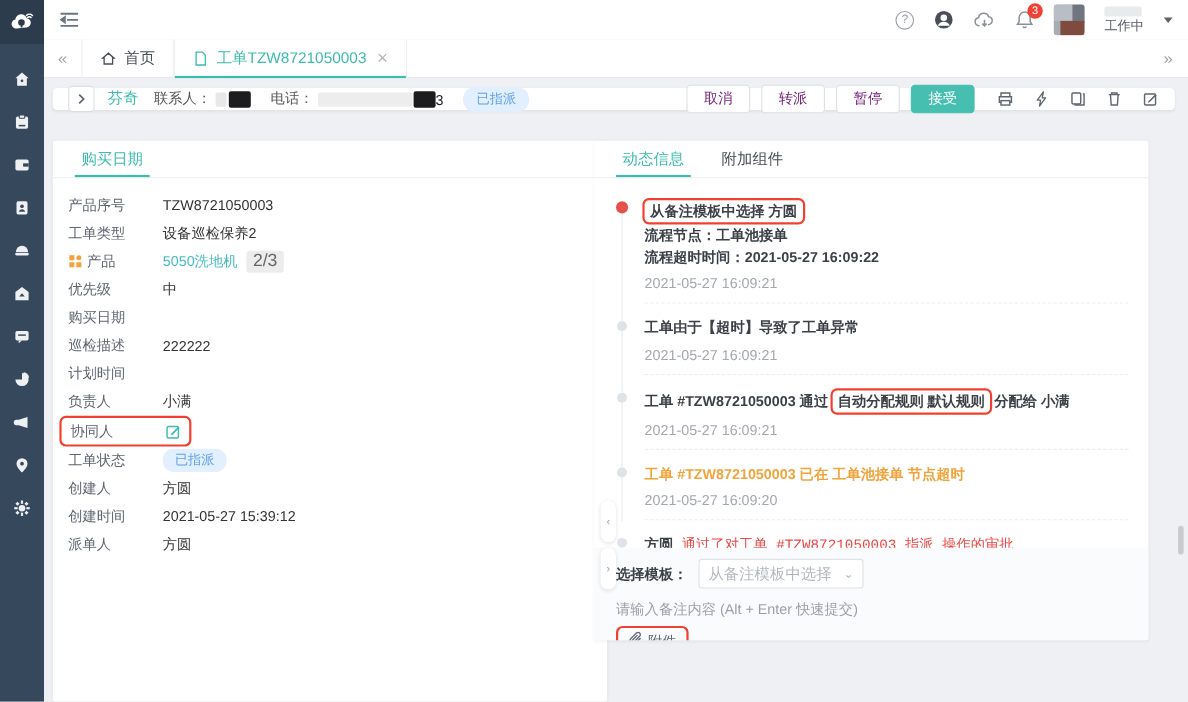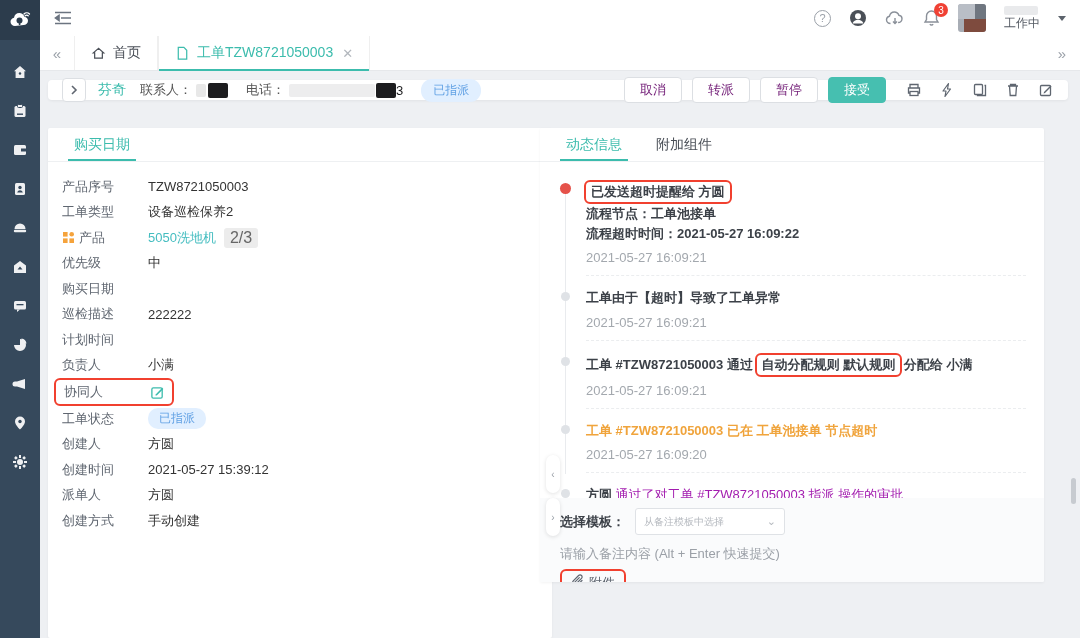--- a/index.html
+++ b/index.html
@@ -74,31 +74,31 @@
   .annot-row { display:inline-flex; align-items:center; padding:2px 6px; margin-left:-8px; padding-left:8px; min-width:120px; min-height:28px; }
   .edit-ic { color:#3cbcad; cursor:pointer; display:flex; }
   
   .timeline { position:relative; padding:14px 18px 0 46px; height:356px; overflow:hidden; }
   .timeline::before { content:""; position:absolute; left:25px; top:24px; height:288px; width:1px; background:#e9ebee; }
   .t-item { position:relative; padding:4px 0 10px 0; border-bottom:1px dashed #ebedef; margin-bottom:8px; }
   .t-item:last-child { border-bottom:none; }
   .t-dot { position:absolute; left:-25px; top:8px; width:9px; height:9px; border-radius:50%; background:#dfe2e6; }
   .t-dot.red { background:#e5524a; width:11px; height:11px; left:-26px; top:7px; }
   .t-title { color:#3c4148; font-weight:bold; line-height:1.55; }
-  .t-title .normal { font-weight:normal; color:#a21caf; }
+  .t-title .normal { font-weight:normal; color:#ef4444;font-family:Liberation Mono, monospace; }
   .t-title .orange { color:#f0a43c; }
   .t-title .annot { display:inline-block; padding:0 5px; margin:0 -2px; }
   .t-line { color:#3c4148; font-weight:bold; line-height:1.55; }
   .t-time { color:#a3a8ae; margin-top:6px; }
   
   .compose { position:absolute; left:0; right:0; top:370px; bottom:0; background:#fafbfc; padding:10px 20px 0 20px; }
   .compose-row1 { display:flex; align-items:center; gap:10px; }
   .compose-label { color:#3c4148; font-weight:bold; }
   .tpl-select { width:150px; height:27px; border:1px solid #dfe2e6; border-radius:3px; background:#fff; display:flex; align-items:center; justify-content:space-between; padding:0 8px; cursor:pointer; }
-  .tpl-ph { color:#b4b8be; font-size:10px; }
+  .tpl-ph { color:#b4b8be; font-size:14px; }
   .sel-caret { color:#b4b8be; font-size:11px; }
   .note-input { margin-top:10px; color:#9ba0a7; cursor:text; }
   .attach-wrap { margin-top:6px; }
   .attach-btn { display:inline-flex; align-items:flex-start; gap:5px; color:#5f6670; cursor:pointer; padding:3px 9px; }
   .vis-label { margin-top:20px; color:#5f6670; }
   .vis-row { display:flex; align-items:center; gap:14px; margin-top:6px; flex-wrap:nowrap; }
   .vis-opt { display:flex; align-items:center; gap:5px; color:#5f6670; cursor:pointer; white-space:nowrap; }
   .cbox { width:13px; height:13px; border:1px solid #ccd0d5; border-radius:2px; background:#fff; flex:none; }
   
   .split-btn { position:absolute; width:14px; height:38px; background:#fff; border-radius:7px; box-shadow:0 1px 4px rgba(0,0,0,.12); display:flex; align-items:center; justify-content:center; color:#9aa0a8; font-size:10px; cursor:pointer; z-index:6; }
@@ -428,40 +428,32 @@
         </span>
       </div>
       <div class="field-row">
         <span class="f-label">
           <span>派单人</span>
         </span>
         <span class="f-value">
           <span class="">方圆</span>
         </span>
       </div>
-      <div class="field-row">
-        <span class="f-label">
-          <span>创建方式</span>
-        </span>
-        <span class="f-value">
-          <span class="">手动创建</span>
-        </span>
-      </div>
     </div>
 </div>
 
 <div class="panel panel-right">
   <div class="panel-tabs" id="activity-tabs">
       <span class="p-tab active">动态信息</span>
       <span class="p-tab">附加组件</span>
     </div>
   <div class="timeline" id="timeline">
       <div class="t-item">
         <span class="t-dot red"></span>
-        <div class="t-title"><span class="annot">已发送超时提醒给 方圆</span></div>
+        <div class="t-title"><span class="annot">从备注模板中选择 方圆</span></div>
         <div class="t-line">流程节点：工单池接单</div>
         <div class="t-line">流程超时时间：2021-05-27 16:09:22</div>
         <div class="t-time">2021-05-27 16:09:21</div>
       </div>
       <div class="t-item">
         <span class="t-dot "></span>
         <div class="t-title"><span>工单由于【超时】导致了工单异常</span></div>
         <div class="t-time">2021-05-27 16:09:21</div>
       </div>
       <div class="t-item">

